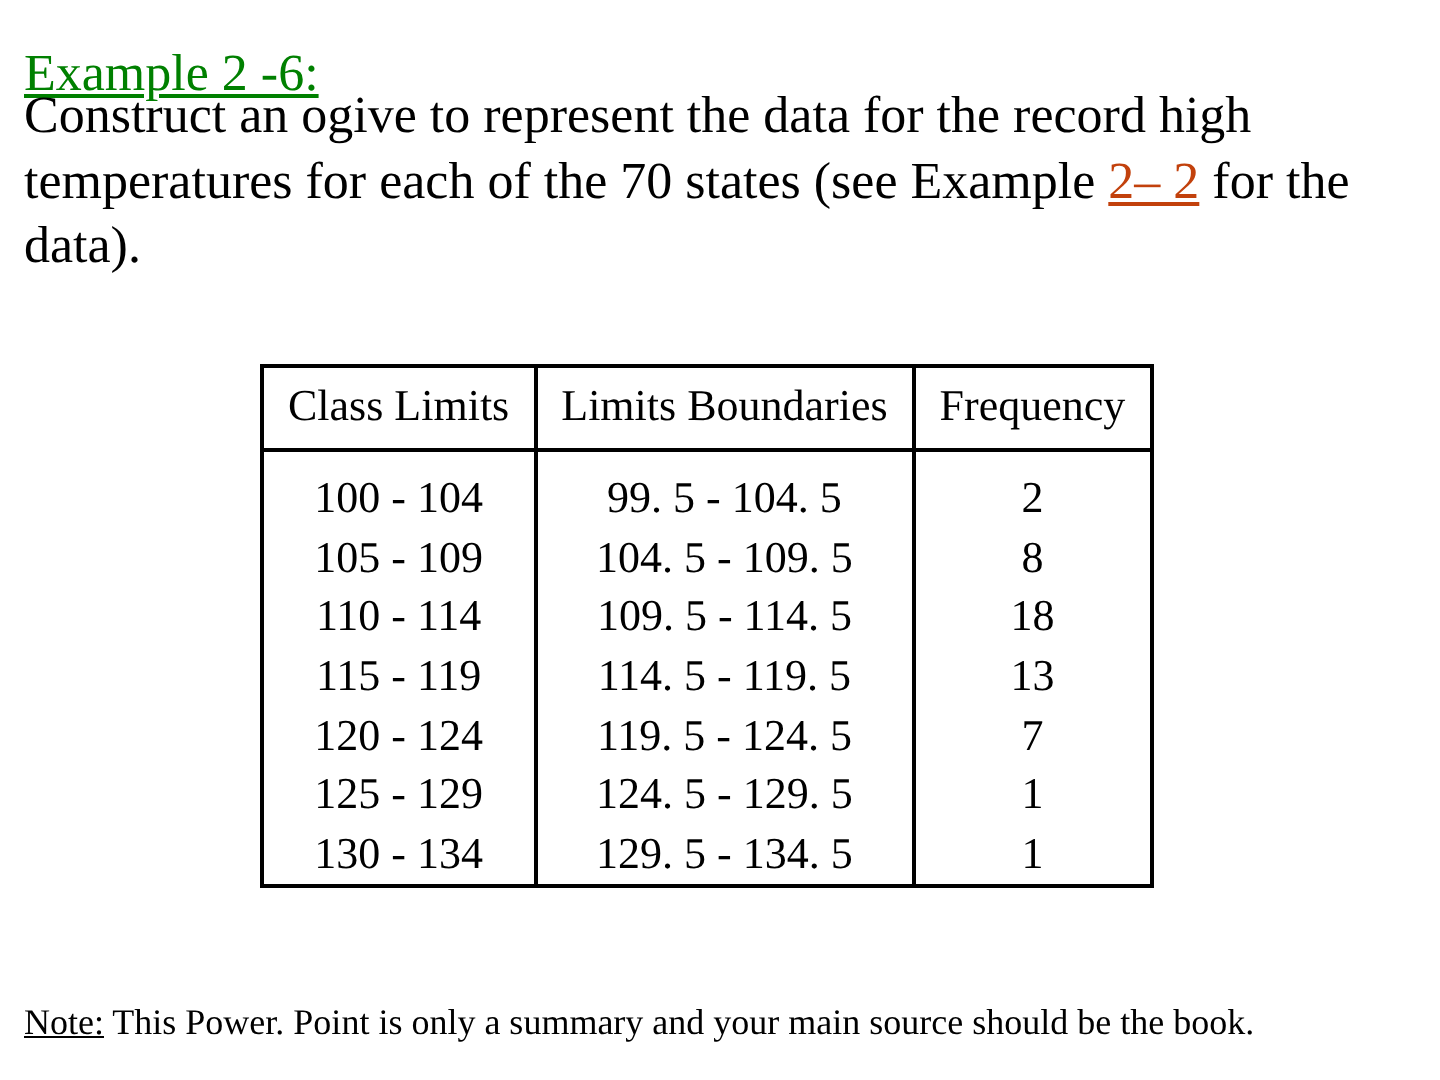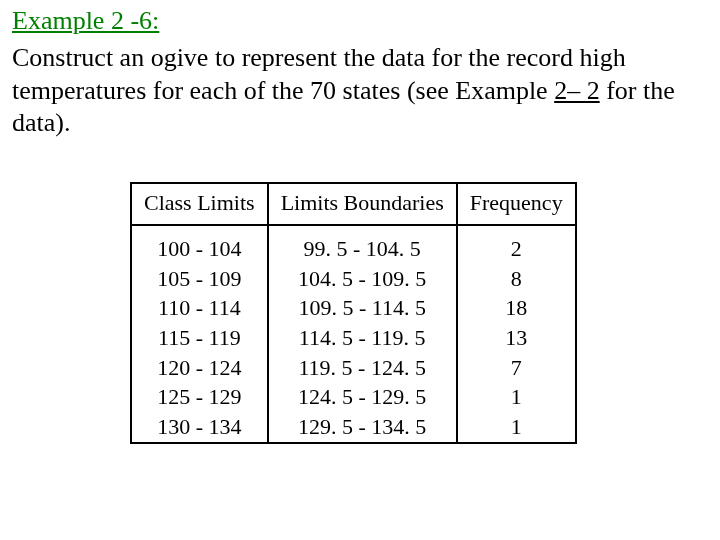--- a/index.html
+++ b/index.html
@@ -14,35 +14,35 @@
   }
   .slide {
     position: relative;
     width: 720px;
     height: 540px;
     box-sizing: border-box;
   }
   .title {
     position: absolute;
     left: 12px;
-    top: 6px;
+    top: 22px;
     font-size: 26px;
     color: #008000;
     text-decoration: underline;
   }
   .body-text {
     position: absolute;
     left: 12px;
     top: 42px;
     width: 690px;
     font-size: 26px;
     line-height: 1.25;
   }
   .body-text .link {
-    color: #000000;
+    color: #c2410c;
     text-decoration: underline;
   }
   .tbl {
     position: absolute;
     left: 130px;
     top: 182px;
     border-collapse: collapse;
   }
   .tbl th, .tbl td {
     font-size: 22px;
@@ -139,14 +139,17 @@
 18
 13
 7
 1
 1</span>
           </td>
       </tr>
     </tbody>
   </table>
 
+  <div class="footnote">
+    <span class="label">Note:</span><span> This Power. Point is only a summary and your main source should be the book.</span>
+  </div>
 
 </div>
 
 </body></html>

